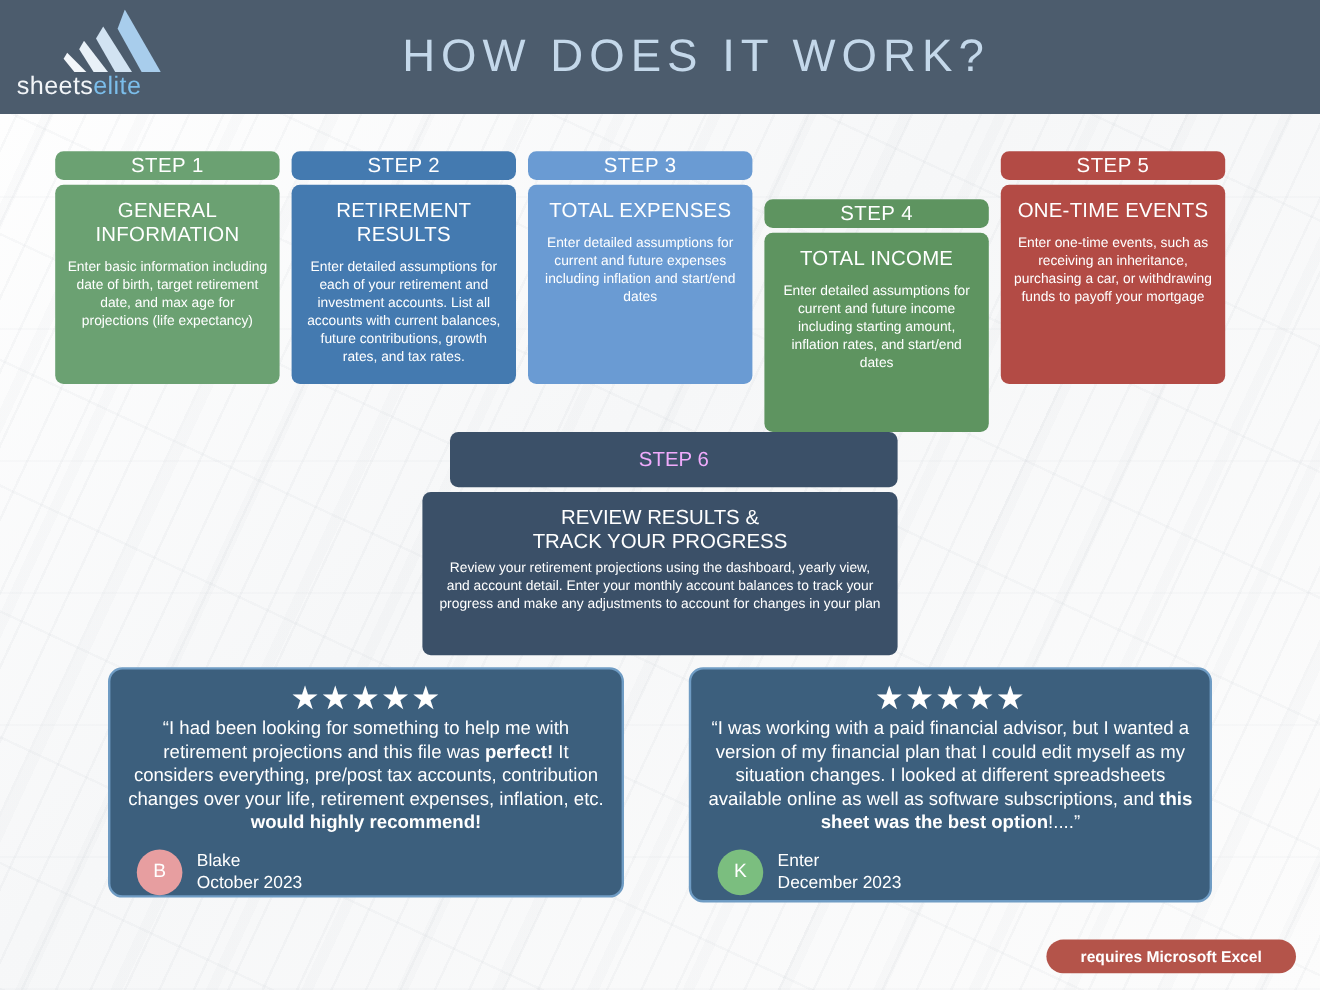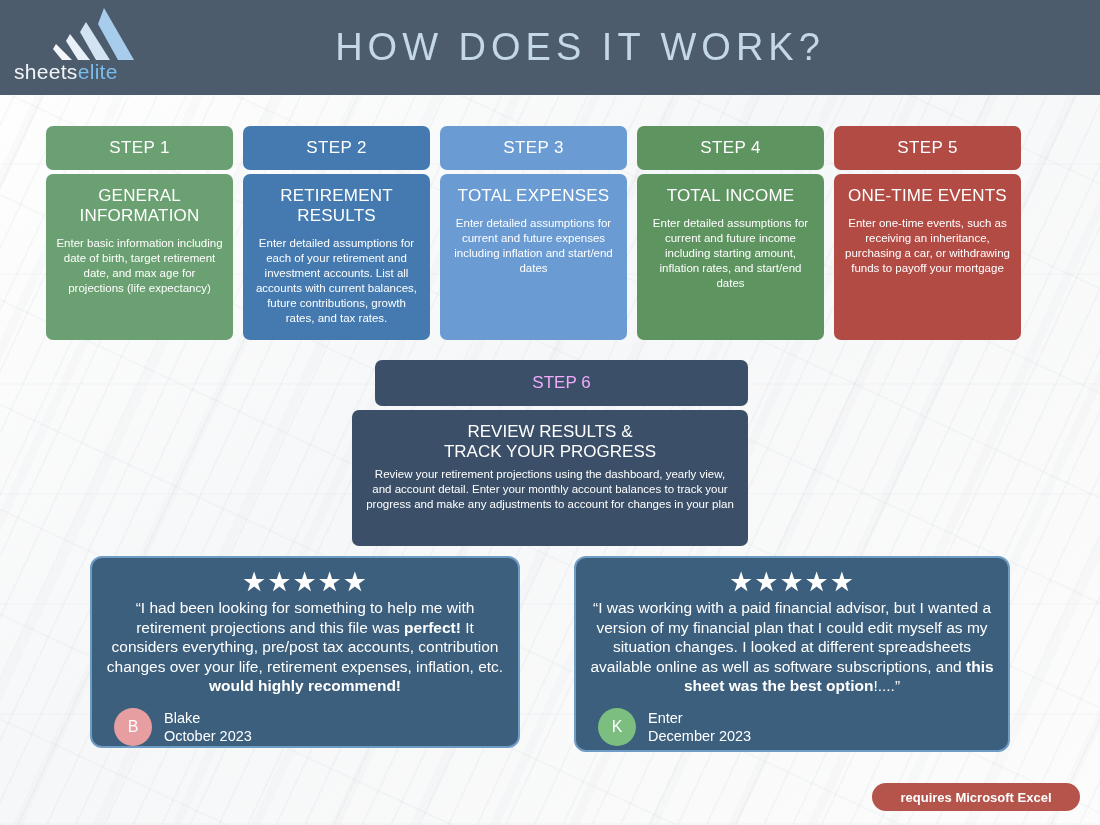--- a/index.html
+++ b/index.html
@@ -70,21 +70,21 @@
   
   .steps-row {
     position: absolute;
     left: 46px; top: 126px;
     width: 1010px;
     display: flex;
     gap: 10px;
   }
   .step-col { width: 187px; }
   .step-head {
-    height: 44px;
+    height: 24px;
     border-radius: 7px;
     color: #ffffff;
     font-size: 17px;
     display: flex;
     align-items: center;
     justify-content: center;
     letter-spacing: 0.4px;
   }
   .step-body {
     margin-top: 4px;
@@ -236,21 +236,21 @@
 
     <div class="step-col">
       <div class="step-head" style="background: rgb(106, 155, 211);">STEP 3</div>
       <div class="step-body" style="background: rgb(106, 155, 211);">
         <div class="step-title">TOTAL EXPENSES</div>
         <div class="step-desc">Enter detailed assumptions for current and future expenses including inflation and start/end dates</div>
       </div>
     </div>
 
     <div class="step-col">
-      <div class="step-head" style="background: rgb(94, 148, 96);">STEP 4</div>
+      <div class="step-head" style="background: rgb(94, 148, 96); margin-top: 40px;">STEP 4</div>
       <div class="step-body" style="background: rgb(94, 148, 96);">
         <div class="step-title">TOTAL INCOME</div>
         <div class="step-desc">Enter detailed assumptions for current and future income including starting amount, inflation rates, and start/end dates</div>
       </div>
     </div>
 
     <div class="step-col">
       <div class="step-head" style="background: rgb(179, 75, 69);">STEP 5</div>
       <div class="step-body" style="background: rgb(179, 75, 69);">
         <div class="step-title">ONE-TIME EVENTS</div>

